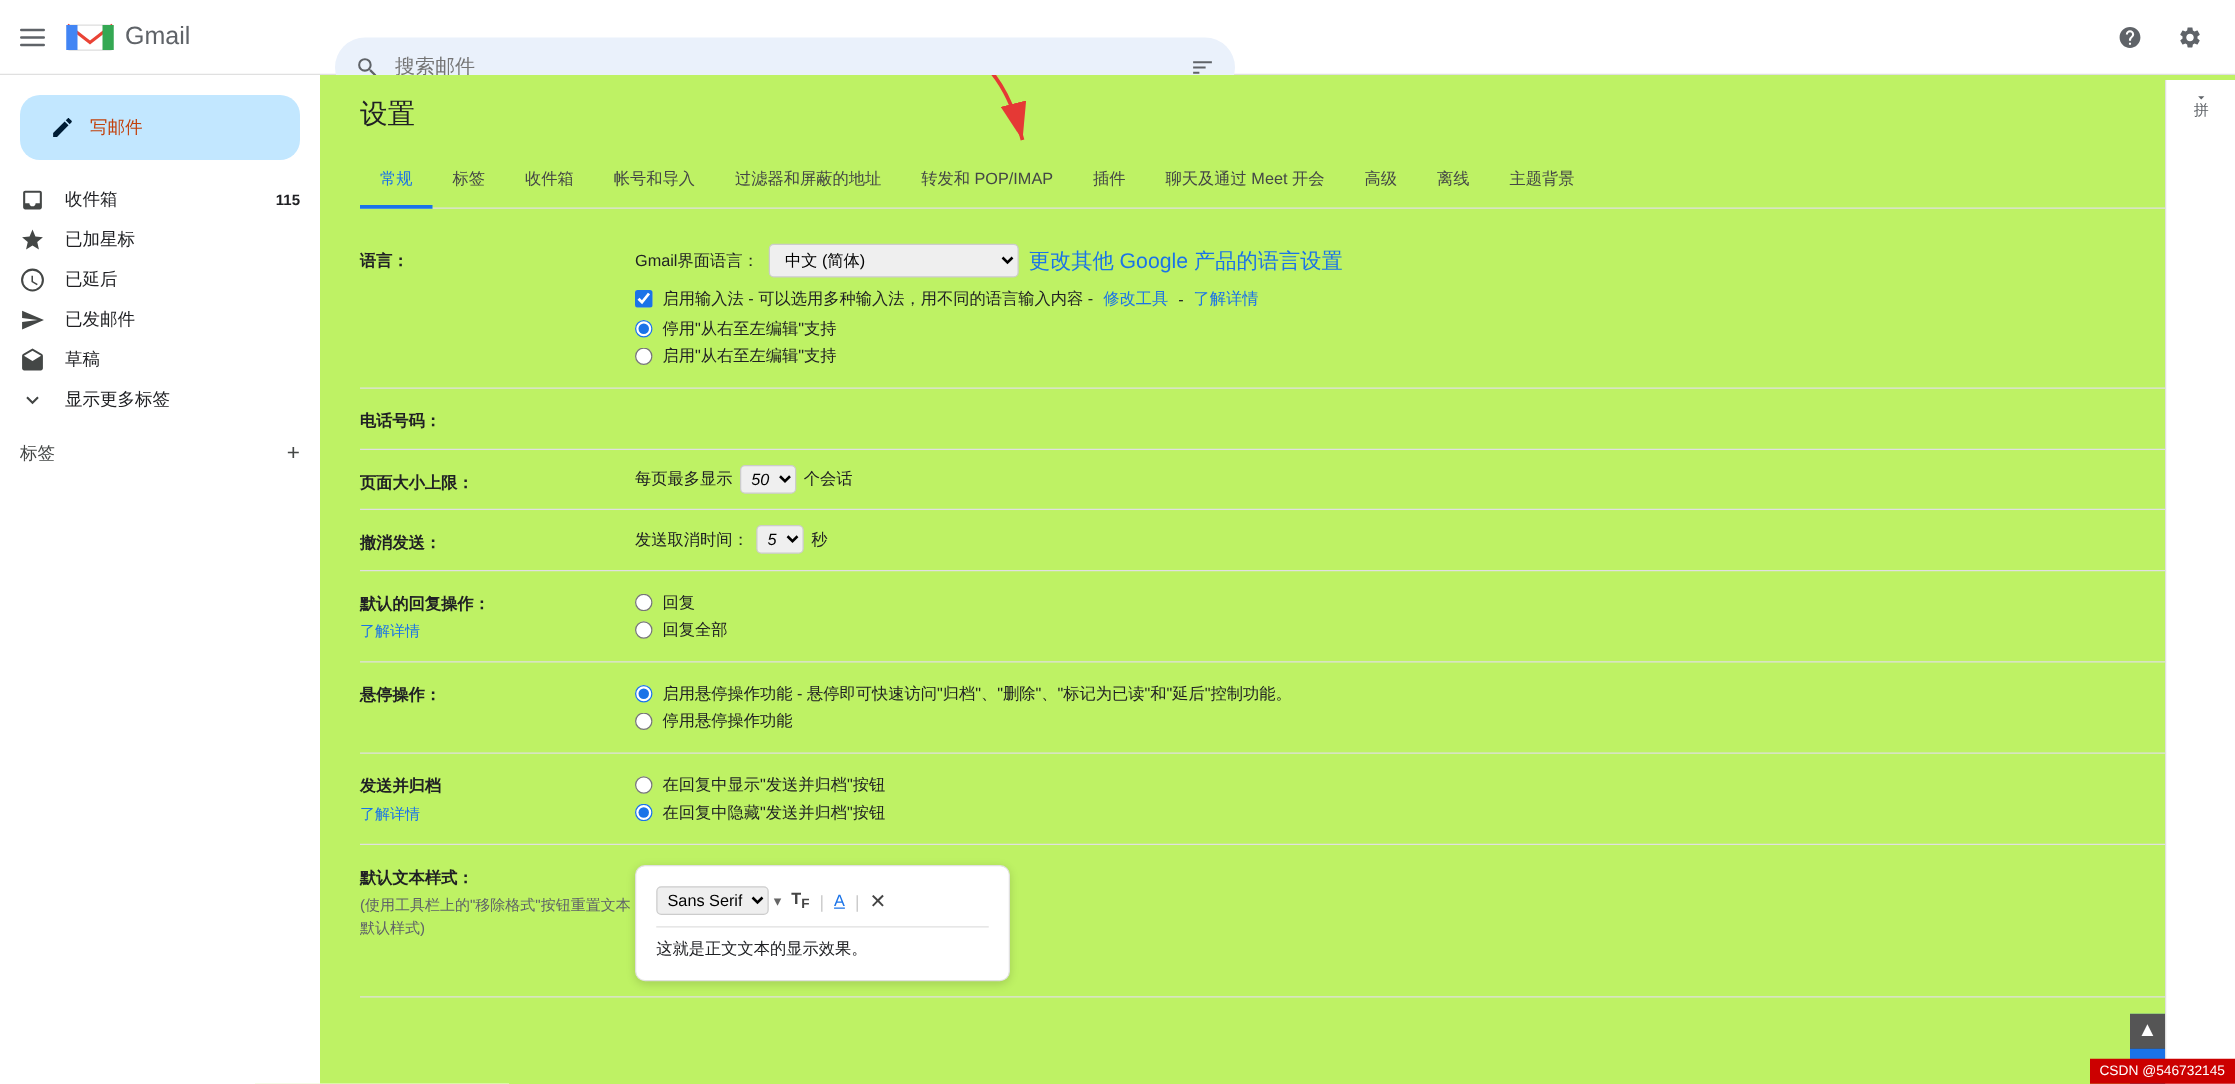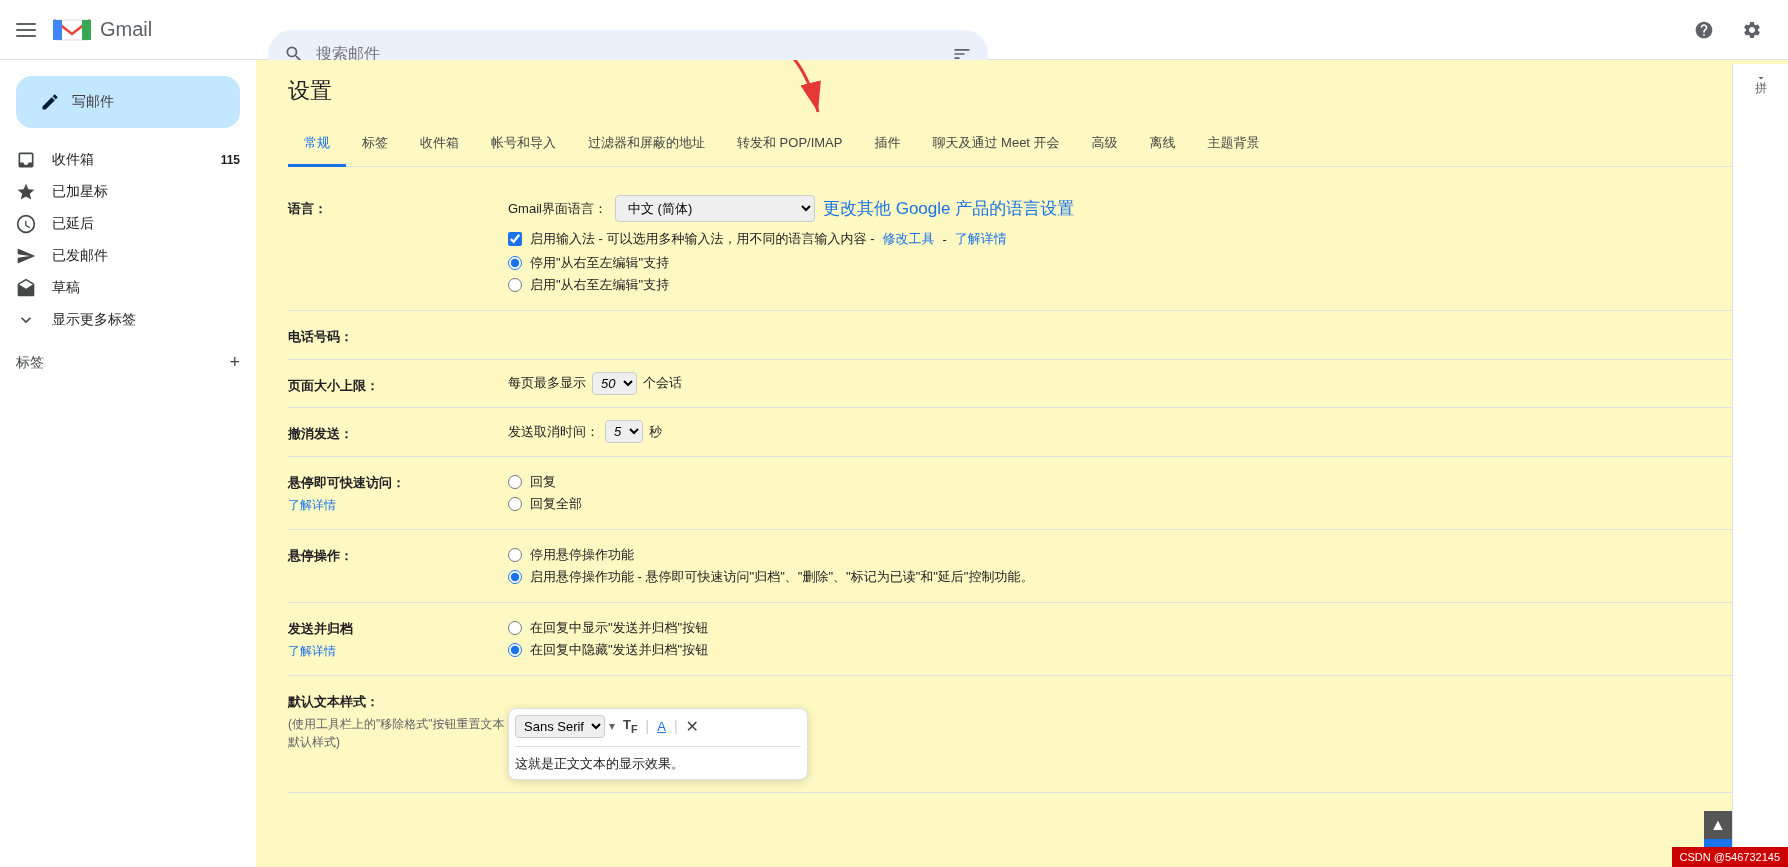--- a/index.html
+++ b/index.html
@@ -14,27 +14,27 @@
     .search-bar { flex: 1; max-width: 720px; display: flex; align-items: center; background: #eaf1fb; border-radius: 24px; padding: 8px 16px; gap: 12px; height: 48px; margin-top: 48px; }
     .search-input { border: none; background: transparent; outline: none; font-size: 16px; flex: 1; color: #202124; }
     .topbar-right { margin-left: auto; display: flex; align-items: center; gap: 8px; }
     .icon-btn { width: 40px; height: 40px; display: flex; align-items: center; justify-content: center; border-radius: 50%; cursor: pointer; border: none; background: transparent; }
 
     
     .main-layout { display: flex; flex: 1; overflow: hidden; }
 
     
     .sidebar { width: 256px; min-width: 256px; padding: 8px 0; overflow-y: auto; background: #fff; }
-    .compose-btn { margin: 8px 16px 16px; background: #c2e7ff; color: #404040; border: none; border-radius: 16px; padding: 16px 24px; font-size: 14px; font-weight: 500; cursor: pointer; display: flex; align-items: center; gap: 12px; width: calc(100% - 32px); }
+    .compose-btn { margin: 8px 16px 16px; background: #c2e7ff; color: #c2410c; border: none; border-radius: 16px; padding: 16px 24px; font-size: 14px; font-weight: 500; cursor: pointer; display: flex; align-items: center; gap: 12px; width: calc(100% - 32px); }
     .sidebar-item { display: flex; align-items: center; gap: 16px; padding: 4px 16px; height: 32px; border-radius: 0 16px 16px 0; cursor: pointer; font-size: 14px; color: #202124; }
     .sidebar-item .count { margin-left: auto; font-size: 12px; font-weight: 600; }
     .sidebar-label { padding: 16px 16px 8px; font-size: 14px; color: #444746; display: flex; align-items: center; justify-content: space-between; }
 
     
-    .content { flex: 1; overflow-y: auto; padding: 0; background: #fef9c3; }
+    .content { flex: 1; overflow-y: auto; padding: 0; background: #bef264; }
 
     
     .settings-container { padding: 16px 32px; }
     .settings-title { font-size: 22px; font-weight: 400; color: #202124; margin-bottom: 16px; }
     .settings-tabs { display: flex; gap: 0; border-bottom: 1px solid #e0e0e0; margin-bottom: 0; }
     .tab-item { padding: 12px 16px; font-size: 13px; color: #444746; cursor: pointer; text-decoration: none; white-space: nowrap; border-bottom: 3px solid transparent; margin-bottom: -1px; }
     .tab-item.active { color: #1a73e8; border-bottom: 3px solid #1a73e8; font-weight: 500; }
 
     .settings-body { padding: 16px 0; }
     .settings-row { display: flex; align-items: flex-start; padding: 12px 0; border-bottom: 1px solid #e0e0e0; }
@@ -55,21 +55,21 @@
     .radio-row { display: flex; align-items: center; gap: 8px; margin: 4px 0; font-size: 13px; }
     .radio-row input[type=radio] { width: 14px; height: 14px; accent-color: #1a73e8; }
 
     
     .phone-select { border: 1px solid #ccc; border-radius: 4px; padding: 4px 8px; font-size: 13px; min-width: 200px; }
 
     
     .inline-select { border: 1px solid #ccc; border-radius: 4px; padding: 2px 4px; font-size: 13px; font-style: italic; }
 
     
-    .text-format-popup { border: 1px solid #e0e0e0; border-radius: 8px; background: #fff; padding: 6px; display: inline-block; box-shadow: 0 2px 8px rgba(0,0,0,0.15); margin-top: 20px; min-width: 300px; }
+    .text-format-popup { border: 1px solid #e0e0e0; border-radius: 8px; background: #fff; padding: 16px; display: inline-block; box-shadow: 0 2px 8px rgba(0,0,0,0.15); margin-top: 4px; min-width: 300px; }
     .text-format-toolbar { display: flex; align-items: center; gap: 4px; border-bottom: 1px solid #e0e0e0; padding-bottom: 8px; margin-bottom: 8px; }
     .tf-select { border: 1px solid #ccc; border-radius: 4px; padding: 2px 4px; font-size: 13px; }
     .tf-btn { background: none; border: none; cursor: pointer; padding: 2px 4px; font-size: 13px; color: #444; border-radius: 2px; }
     .text-preview { font-size: 13px; color: #202124; }
 
     
     .right-panel { position: fixed; right: 0; top: 64px; bottom: 0; width: 56px; background: #fff; border-left: 1px solid #e0e0e0; display: flex; flex-direction: column; align-items: center; padding: 8px 0; gap: 8px; }
 
     
     .csdn-badge { position: fixed; bottom: 0; right: 0; background: #c00; color: #fff; font-size: 11px; padding: 4px 8px; }
@@ -261,45 +261,45 @@
             <span>发送取消时间：</span>
             <select class="inline-select">
               <option>5</option>
             </select>
             <span>秒</span>
           </div>
         </div>
 
         <div class="settings-row">
           <div class="settings-label">
-            <span>悬停即可快速访问：</span>
+            <span>默认的回复操作：</span>
             <a class="sub-link" href="#">了解详情</a>
           </div>
           <div class="settings-control">
             <div class="radio-row">
               <input type="radio" name="reply" style="">
               <span>回复</span>
             </div>
             <div class="radio-row">
               <input type="radio" name="reply" style="">
               <span>回复全部</span>
             </div>
           </div>
         </div>
 
         <div class="settings-row">
           <div class="settings-label">悬停操作：</div>
           <div class="settings-control">
             <div class="radio-row">
+              <input type="radio" name="hover" checked="" style="">
+              <span>启用悬停操作功能 - 悬停即可快速访问"归档"、"删除"、"标记为已读"和"延后"控制功能。</span>
+            </div>
+            <div class="radio-row">
               <input type="radio" name="hover" style="">
               <span>停用悬停操作功能</span>
-            </div>
-            <div class="radio-row">
-              <input type="radio" name="hover" checked="" style="">
-              <span>启用悬停操作功能 - 悬停即可快速访问"归档"、"删除"、"标记为已读"和"延后"控制功能。</span>
             </div>
           </div>
         </div>
 
         <div class="settings-row">
           <div class="settings-label">
             <span>发送并归档</span>
             <a class="sub-link" href="#">了解详情</a>
           </div>
           <div class="settings-control">

